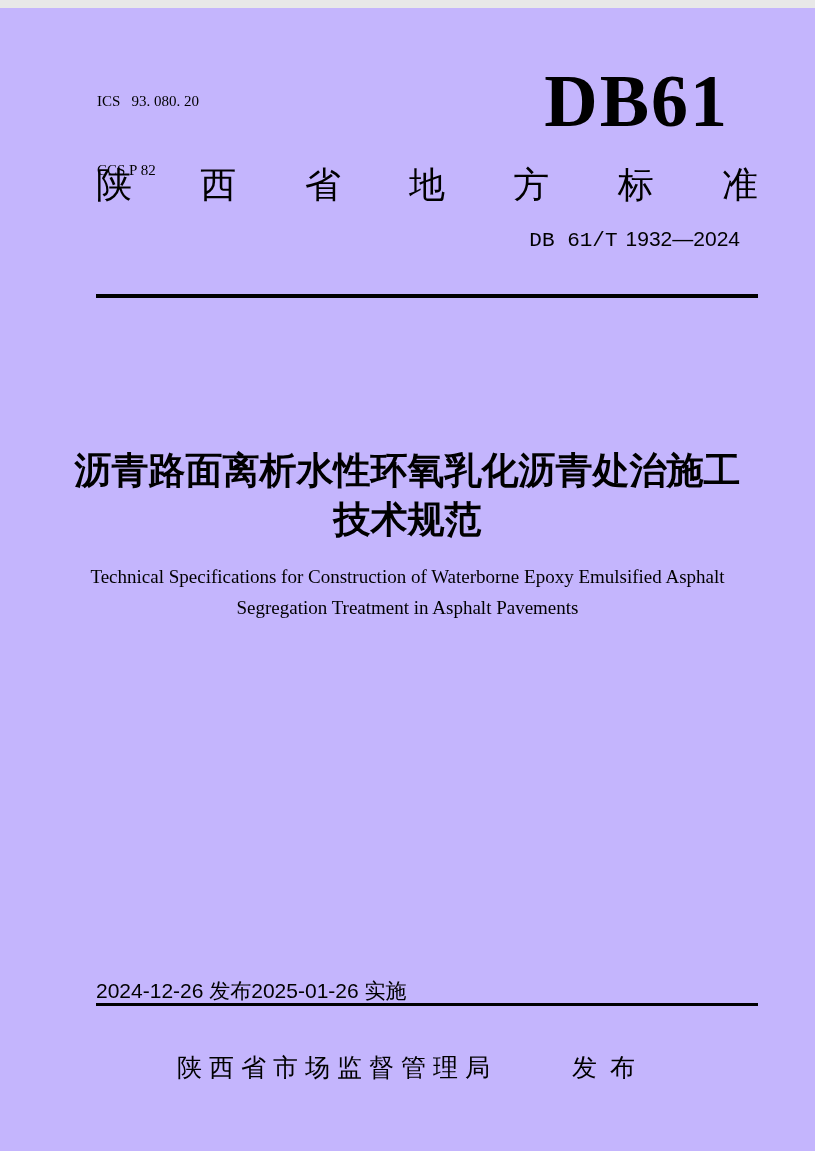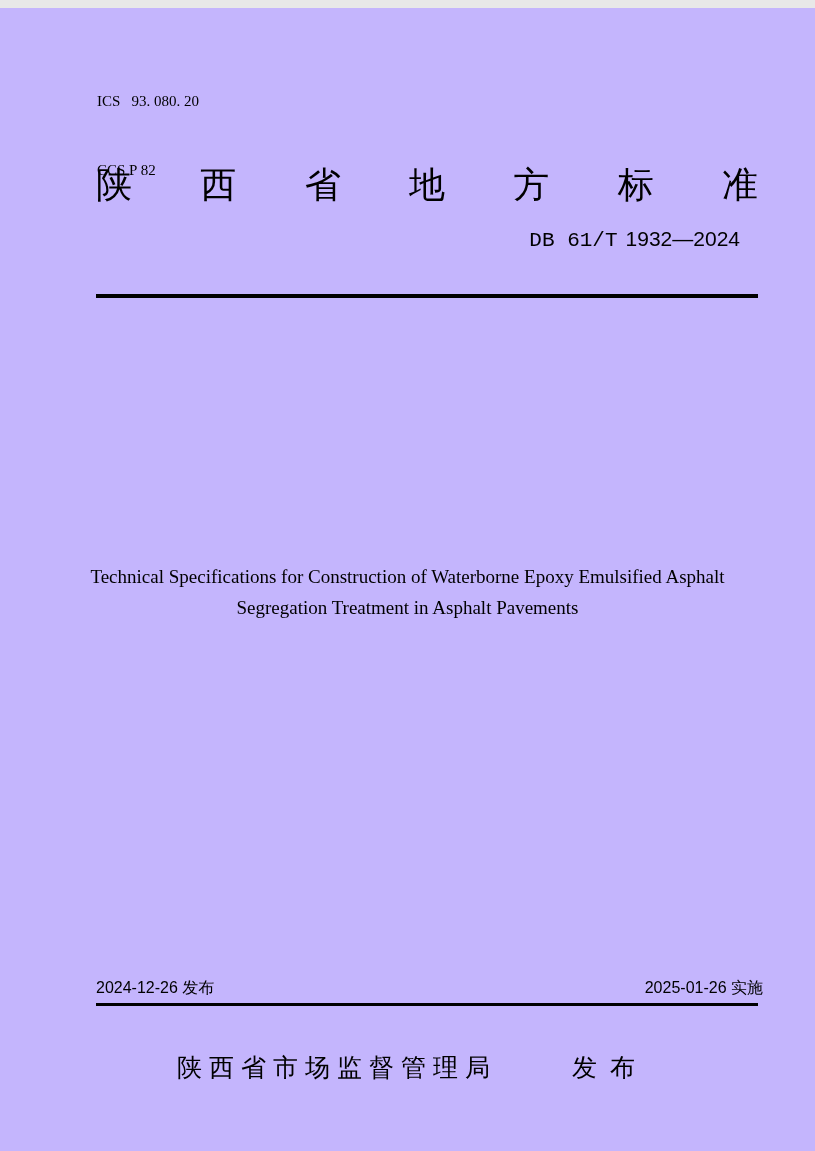--- a/index.html
+++ b/index.html
@@ -82,22 +82,22 @@
     font-size: 19px;
     line-height: 31px;
     font-family: "Liberation Serif", serif;
   }
   .date-row {
     position: absolute;
     left: 96px;
     top: 971px;
     width: 667px;
     display: flex;
-    justify-content: space-between;
-    font-size: 16px;
+    justify-content: flex-start;
+    font-size: 21px;
     line-height: 1.15;
     font-family: "Liberation Sans", sans-serif;
     white-space: pre;
   }
   .rule-bottom {
     position: absolute;
     left: 96px;
     top: 995px;
     width: 662px;
     height: 3px;
@@ -122,37 +122,42 @@
 </head>
 <body>
 
 <div class="page">
 
   <div class="ics-block">
     <div>ICS   93. 080. 20</div>
     <div>CCS P 82</div>
   </div>
 
+  <div class="db61-logo">DB61</div>
 
   <div class="std-type-row">
       <span>陕</span>
       <span>西</span>
       <span>省</span>
       <span>地</span>
       <span>方</span>
       <span>标</span>
       <span>准</span>
     </div>
 
   <div class="std-code">
     <span class="code-prefix">DB 61/T</span><span class="code-number">1932—2024</span>
   </div>
 
   <div class="rule-top"></div>
 
+  <div class="title-zh">
+    <div>沥青路面离析水性环氧乳化沥青处治施工</div>
+    <div>技术规范</div>
+  </div>
 
   <div class="title-en">
     <div>Technical Specifications for Construction of Waterborne Epoxy Emulsified Asphalt</div>
     <div>Segregation Treatment in Asphalt Pavements</div>
   </div>
 
   <div class="date-row">
     <span>2024-12-26 发布</span>
     <span>2025-01-26 实施</span>
   </div>

